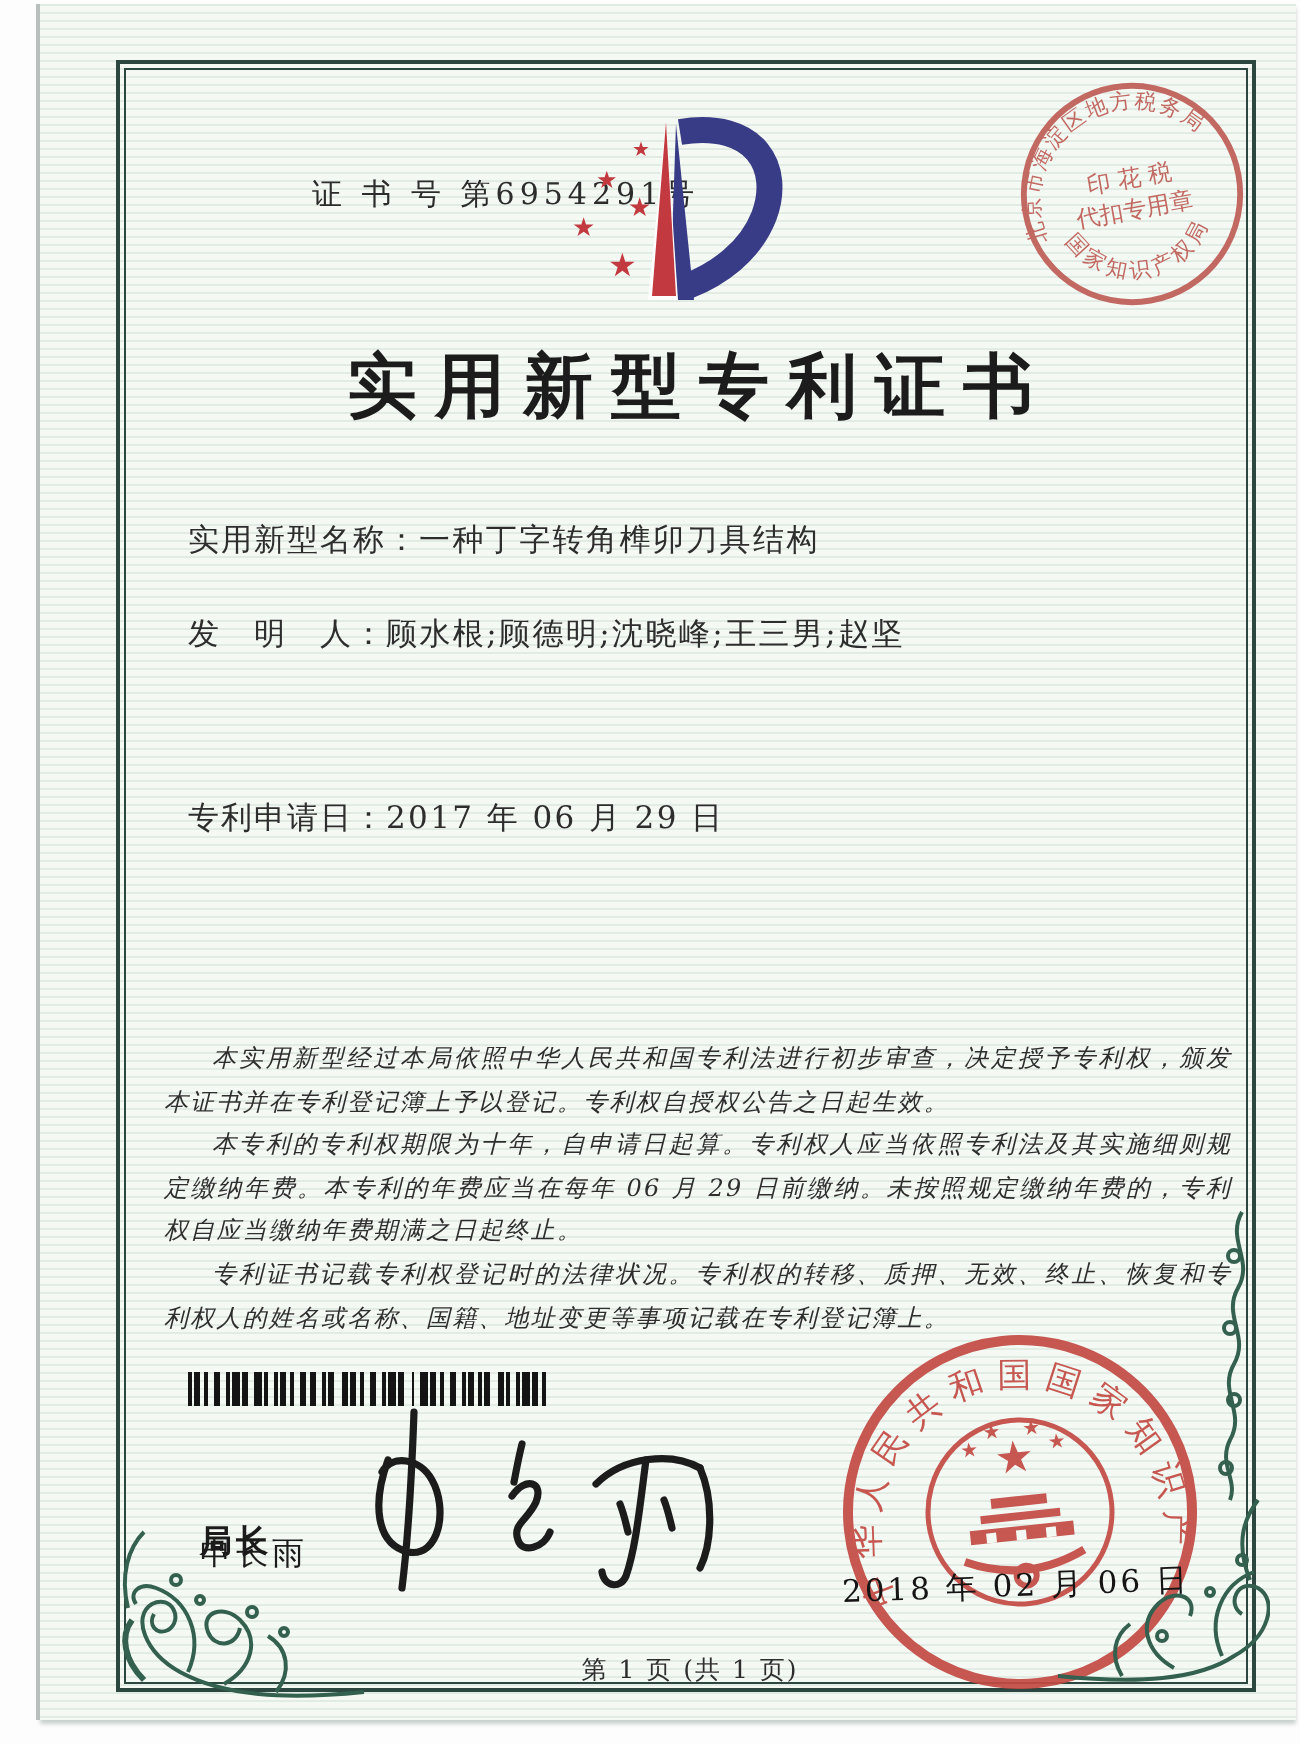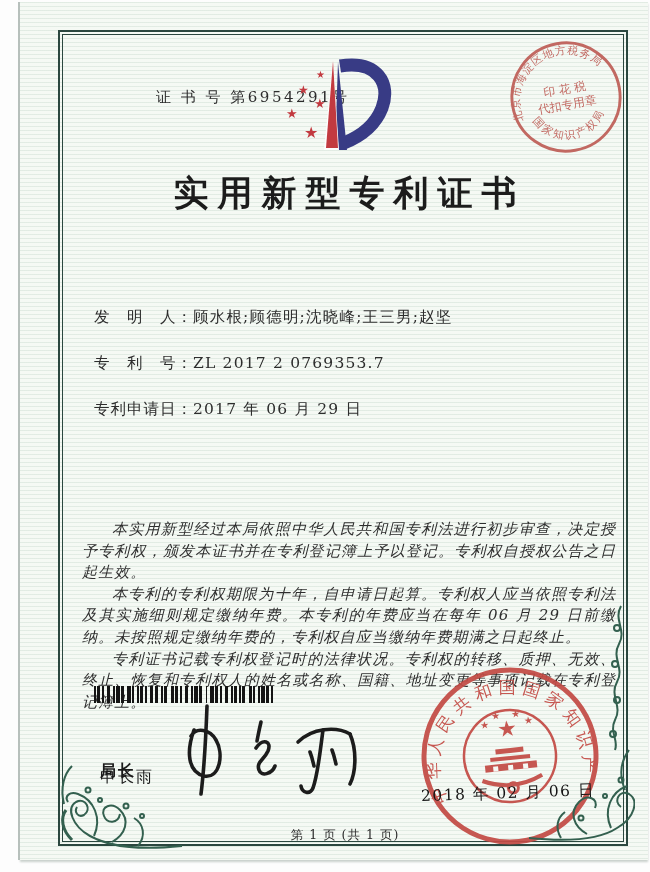--- a/index.html
+++ b/index.html
@@ -25,21 +25,21 @@
   .tax-stamp{position:absolute;left:487px;top:36px;transform:rotate(-10deg);opacity:.9;}
   .title{
     position:absolute;left:0;top:168px;width:650px;text-align:center;
     font-size:35px;font-weight:bold;color:#1c1c1c;letter-spacing:9px;text-indent:9px;
   }
   .field-row{position:absolute;left:74px;font-size:15.5px;color:#2d2d2d;white-space:nowrap;}
   .field-label{letter-spacing:1px;}
   .field-value{letter-spacing:1.2px;}
   .paragraphs{
     position:absolute;left:62px;top:517px;width:534px;
-    font-style:italic;font-size:15px;line-height:21.6px;color:#2e2e2e;
+    font-style:italic;font-size:12px;line-height:21.6px;color:#2e2e2e;
     letter-spacing:1.1px;text-align:justify;
   }
   .paragraphs p{margin:0;text-indent:2em;}
   .barcode{
     position:absolute;left:74px;top:684px;width:178px;height:17px;display:flex;
   }
   .barcode .bar{flex:1;height:100%;}
   .barcode .bar.on{background:#141414;}
   .director-title{
     position:absolute;left:80px;top:735px;font-family:"Liberation Sans","DejaVu Sans",sans-serif;
@@ -98,25 +98,25 @@
     </text>
     <text font-size="11" fill="#bd5a53" letter-spacing="2">
       <textPath href="#taxBottom" startOffset="4">国家知识产权局</textPath>
     </text>
     <text x="60" y="56" font-size="12" fill="#bd5a53" text-anchor="middle">印 花 税</text>
     <text x="60" y="72" font-size="12" fill="#bd5a53" text-anchor="middle">代扣专用章</text>
   </svg>
 
   <div class="title">实用新型专利证书</div>
 
+  <div class="field-row" style="top:258px">
+    <span class="field-label">实用新型名称：</span><span class="field-value">一种丁字转角榫卯刀具结构</span>
+  </div>
   <div class="field-row" style="top:305px">
     <span class="field-label">发　明　人：</span><span class="field-value">顾水根;顾德明;沈晓峰;王三男;赵坚</span>
-  </div>
-  <div class="field-row" style="top:351px">
-    <span class="field-label">专　利　号：</span><span class="field-value">ZL 2017 2 0769353.7</span>
   </div>
   <div class="field-row" style="top:397px">
     <span class="field-label">专利申请日：</span><span class="field-value">2017 年 06 月 29 日</span>
   </div>
 
   <div class="paragraphs">
     <p>本实用新型经过本局依照中华人民共和国专利法进行初步审查，决定授予专利权，颁发本证书并在专利登记簿上予以登记。专利权自授权公告之日起生效。</p>
     <p>本专利的专利权期限为十年，自申请日起算。专利权人应当依照专利法及其实施细则规定缴纳年费。本专利的年费应当在每年 06 月 29 日前缴纳。未按照规定缴纳年费的，专利权自应当缴纳年费期满之日起终止。</p>
     <p>专利证书记载专利权登记时的法律状况。专利权的转移、质押、无效、终止、恢复和专利权人的姓名或名称、国籍、地址变更等事项记载在专利登记簿上。</p>
   </div>

